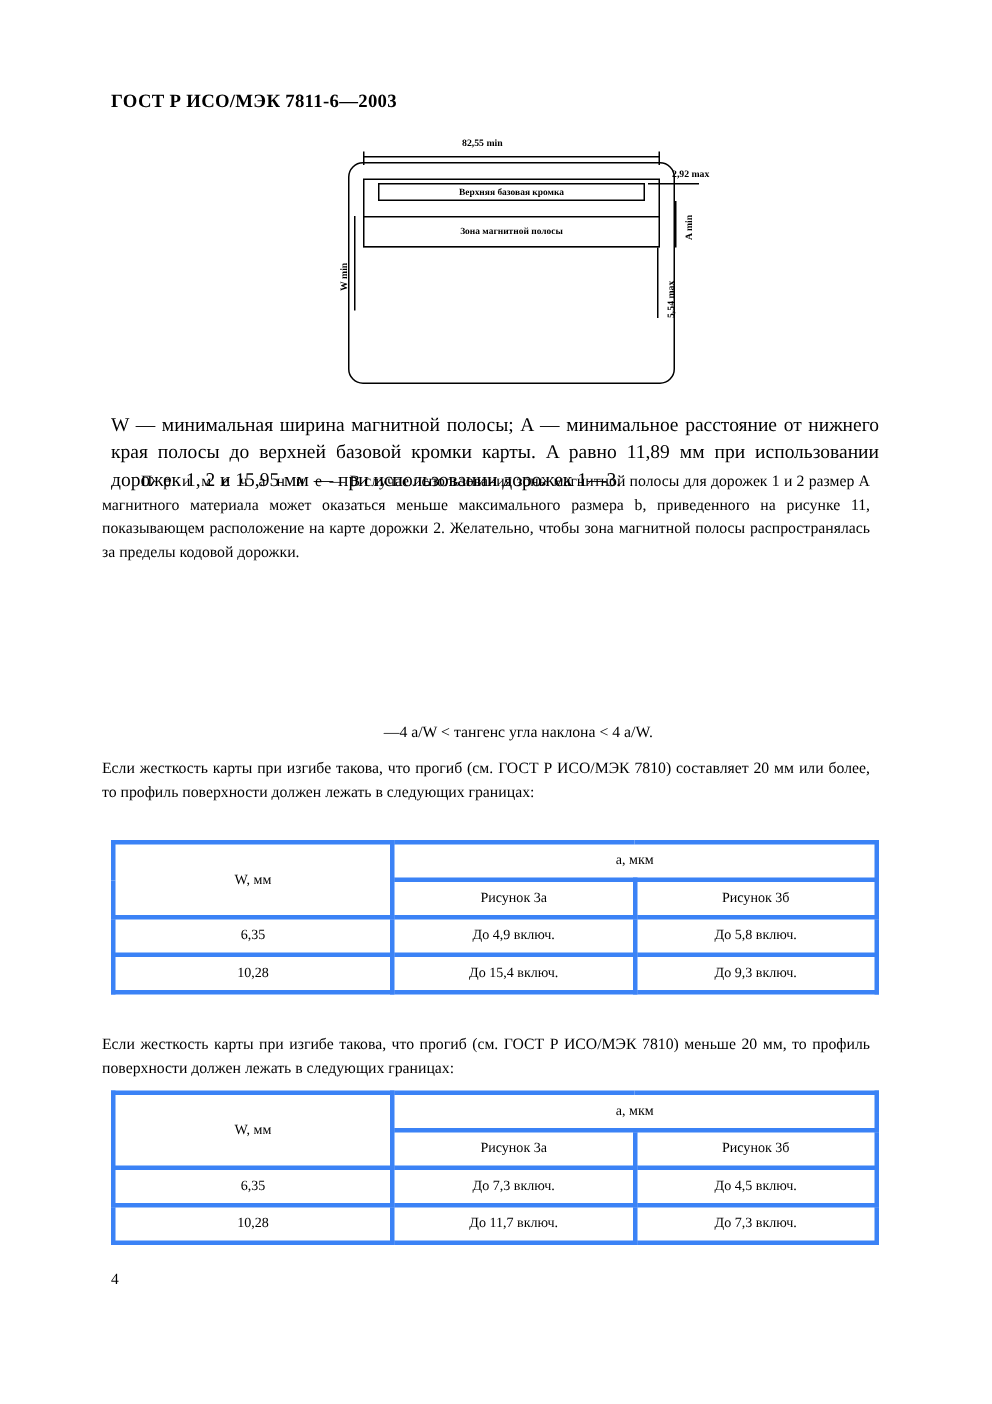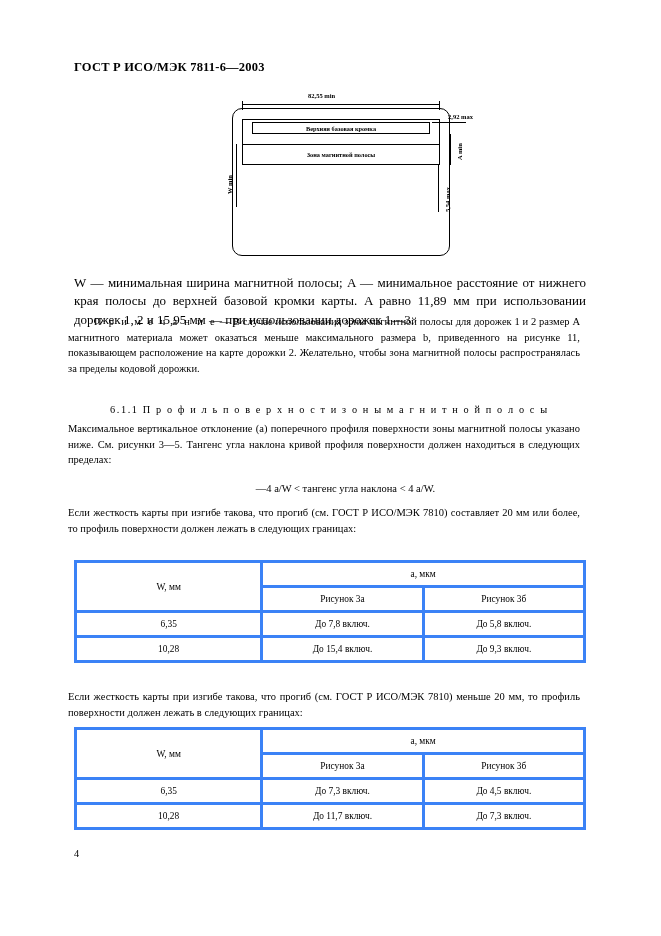--- a/index.html
+++ b/index.html
@@ -286,45 +286,41 @@
     <div class="lbl-554">5,54 max</div>
   </div>
 
   <div class="note-small">W — минимальная ширина магнитной полосы; A — минимальное расстояние от нижнего края полосы до верхней базовой кромки карты. A равно 11,89 мм при использовании дорожек 1, 2 и 15,95 мм — при использовании дорожек 1—3.</div>
 
   <div class="para p-note">
     <span class="ind"></span><span class="spaced">П р и м е ч а н и е</span><span> — В случае использования зоны магнитной полосы для дорожек 1 и 2 размер A магнитного материала может оказаться меньше максимального размера b, приведенного на рисунке 11, показывающем расположение на карте дорожки 2. Желательно, чтобы зона магнитной полосы распространялась за пределы кодовой дорожки.</span>
   </div>
 
 
-  <div class="h-sub">6.1.1 П р о ф и л ь   п о в е р х н о с т и   з о н ы   м а г н и т н о й   п о л о с ы</div>
-
-  <div class="para p-61">
-    <span class="ind"></span><span>Максимальное вертикальное отклонение (a) поперечного профиля поверхности зоны магнитной полосы указано ниже. См. рисунки 3—5. Тангенс угла наклона кривой профиля поверхности должен находиться в следующих пределах:</span>
-  </div>
+
 
   <div class="p-formula">—4 a/W &lt; тангенс угла наклона &lt; 4 a/W.</div>
 
   <div class="para p-stiff1">
     <span class="ind"></span><span>Если жесткость карты при изгибе такова, что прогиб (см. ГОСТ Р ИСО/МЭК 7810) составляет 20 мм или более, то профиль поверхности должен лежать в следующих границах:</span>
   </div>
 
   <table class="tbl t1">
     <tbody>
         <tr>
       <td class="col-w tall" rowspan="2">W, мм</td>
       <td colspan="2">a, мкм</td>
     </tr>
     <tr>
       <td class="col-a">Рисунок 3а</td>
       <td class="col-a">Рисунок 3б</td>
     </tr>
     <tr>
       <td>6,35</td>
-      <td>До 7,8 включ.</td>
+      <td>До 4,9 включ.</td>
       <td>До 5,8 включ.</td>
     </tr>
     <tr>
       <td>10,28</td>
       <td>До 15,4 включ.</td>
       <td>До 9,3 включ.</td>
     </tr>
   </tbody>
     </table>
 

